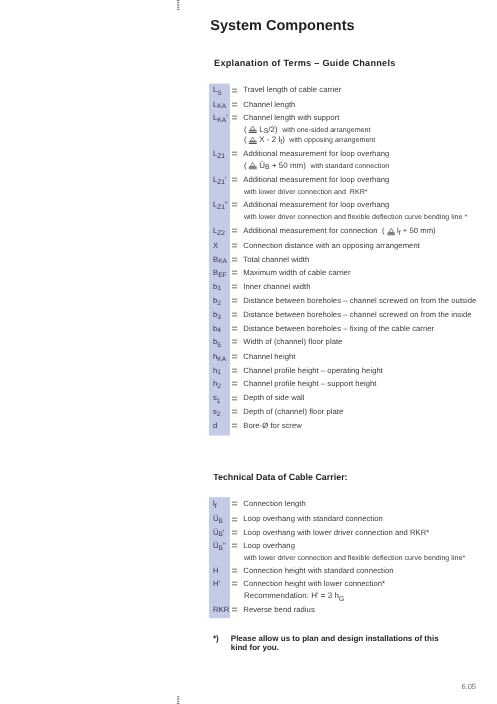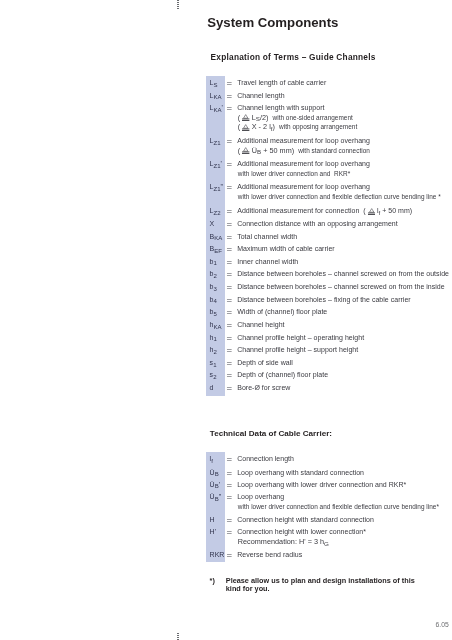--- a/index.html
+++ b/index.html
@@ -1,19 +1,19 @@
 <!DOCTYPE html>
 <html><head>
 <meta charset="utf-8">
 <style>
   html,body{margin:0;padding:0;}
   body{width:452px;height:640px;background:#ffffff;
        font-family:"Liberation Sans",sans-serif;color:#2b2b31;
        overflow:hidden;position:relative;}
-  .page{position:absolute;left:16px;top:0;width:364px;height:640px;}
+  .page{position:absolute;left:0;top:0;width:364px;height:640px;}
 
   .h1{position:absolute;left:191.2px;top:23.3px;font-size:13.2px;font-weight:bold;
       line-height:0;color:#231f20;}
   .h2{position:absolute;left:194.6px;top:57.4px;font-size:8.3px;letter-spacing:0.24px;font-weight:bold;
       line-height:0;color:#231f20;}
   .h3{position:absolute;left:193.8px;top:433.7px;font-size:8.1px;font-weight:bold;
       line-height:0;color:#231f20;}
 
   .bluecol{position:absolute;background:#c3cbe5;}
   #blue1{left:189.8px;top:76.3px;width:18.8px;height:320.1px;}

